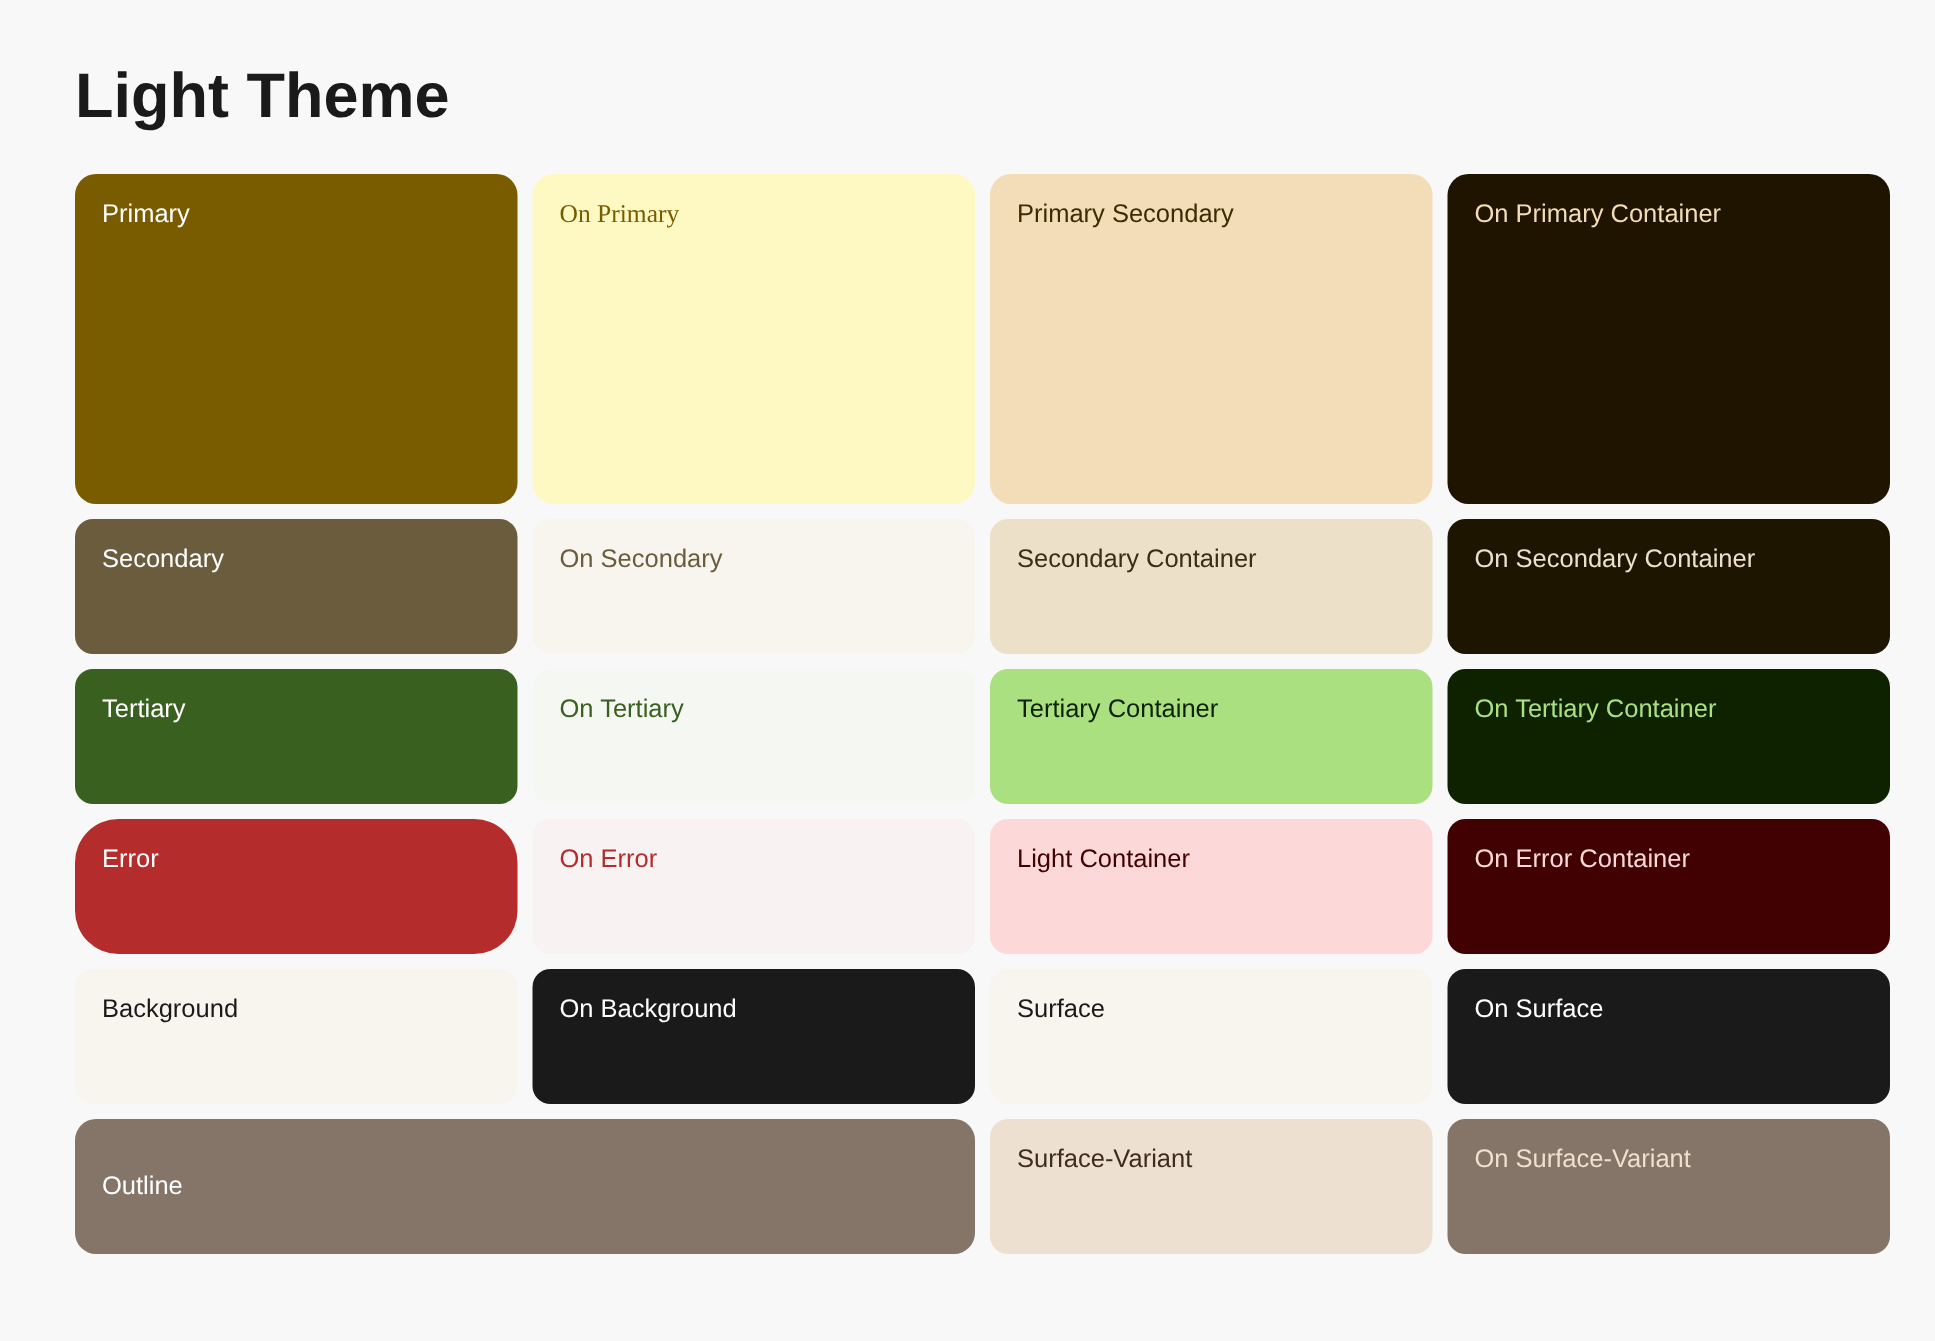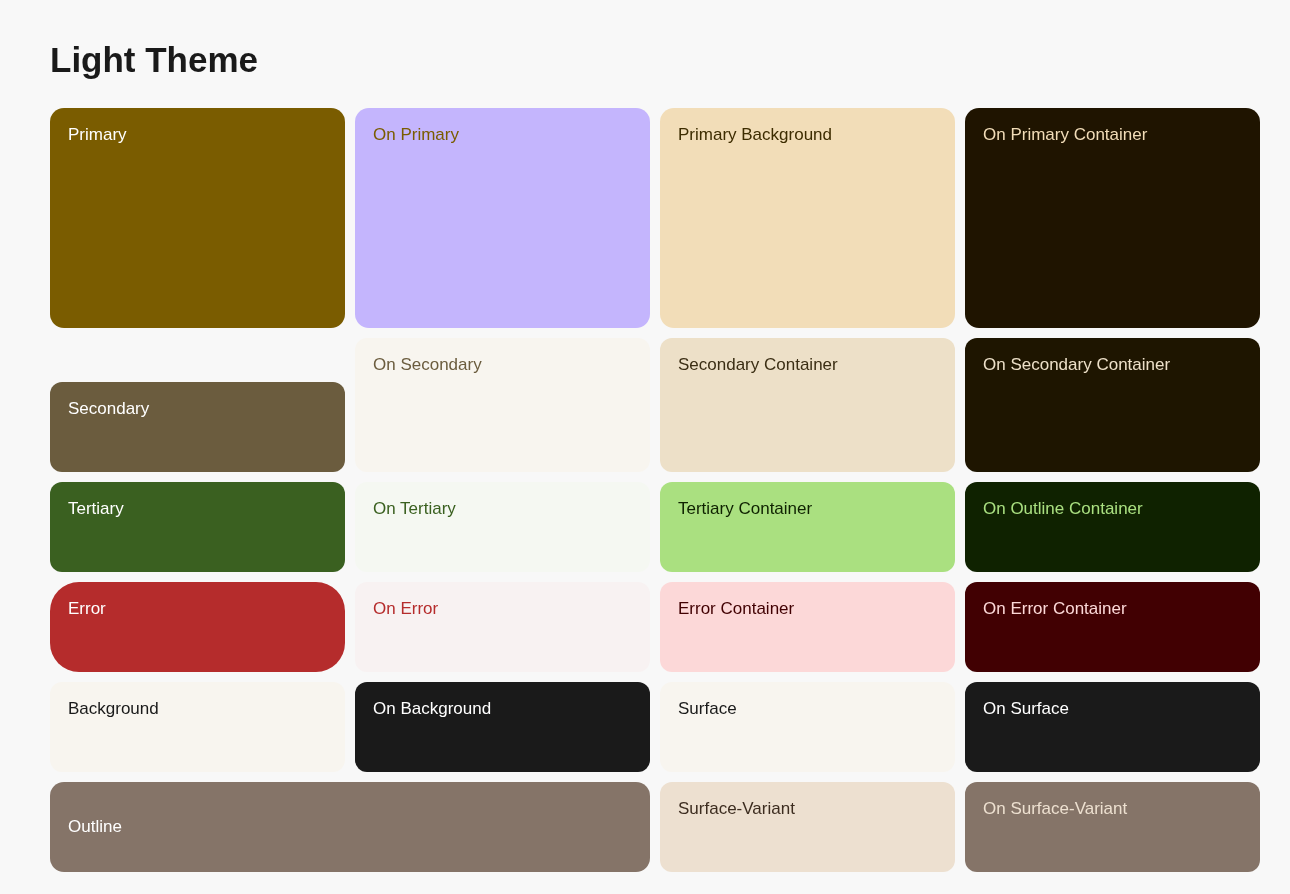--- a/index.html
+++ b/index.html
@@ -4,21 +4,21 @@
   <style>
     * { box-sizing: border-box; margin: 0; padding: 0; }
     body {
       background: #f8f8f8;
       font-family: 'Helvetica Neue', Arial, sans-serif;
       padding: 40px 50px;
       min-height: 894px;
       width: 1290px;
     }
     h1 {
-      font-size: 35px;
+      font-size: 42px;
       font-weight: 700;
       color: #1a1a1a;
       margin-bottom: 28px;
     }
     .color-grid {
       display: flex;
       flex-direction: column;
       gap: 10px;
     }
     .color-row {
@@ -50,42 +50,42 @@
       display: grid;
       grid-template-columns: 295px 295px 295px 295px;
     }
     .cell-primary {
       background: #7a5c00;
       color: #ffffff;
       min-height: 220px;
       border-radius: 14px;
     }
     .cell-on-primary {
-      background: #c4b5fd;
+      background: #fef9c3;
       color: #7a5c00;
       min-height: 220px;
       border-radius: 14px;
+      font-family: Liberation Serif, serif;
     }
     .cell-primary-container {
       background: #f2ddb8;
       color: #3d2c00;
       min-height: 220px;
       border-radius: 14px;
     }
     .cell-on-primary-container {
       background: #1f1400;
       color: #f2ddb8;
       min-height: 220px;
       border-radius: 14px;
     }
     
     .cell-secondary {
       background: #6b5c3e;
       color: #ffffff;
-      margin-top: 44px;
     }
     .cell-on-secondary {
       background: #f8f5ef;
       color: #6b5c3e;
     }
     .cell-secondary-container {
       background: #ede0c8;
       color: #3b2e14;
     }
     .cell-on-secondary-container {
@@ -168,21 +168,21 @@
 <div class="color-grid">
 
   <div class="color-row color-row-primary">
     <div class="color-cell cell-primary primary-tall">
       <span class="color-cell-label">Primary</span>
     </div>
     <div class="color-cell cell-on-primary primary-tall">
       <span class="color-cell-label">On Primary</span>
     </div>
     <div class="color-cell cell-primary-container primary-tall">
-      <span class="color-cell-label">Primary Background</span>
+      <span class="color-cell-label">Primary Secondary</span>
     </div>
     <div class="color-cell cell-on-primary-container primary-tall">
       <span class="color-cell-label">On Primary Container</span>
     </div>
   </div>
 
   <div class="color-row">
     <div class="color-cell cell-secondary">
       <span class="color-cell-label">Secondary</span>
     </div>
@@ -201,33 +201,33 @@
     <div class="color-cell cell-tertiary">
       <span class="color-cell-label">Tertiary</span>
     </div>
     <div class="color-cell cell-on-tertiary">
       <span class="color-cell-label">On Tertiary</span>
     </div>
     <div class="color-cell cell-tertiary-container">
       <span class="color-cell-label">Tertiary Container</span>
     </div>
     <div class="color-cell cell-on-tertiary-container">
-      <span class="color-cell-label">On Outline Container</span>
+      <span class="color-cell-label">On Tertiary Container</span>
     </div>
   </div>
 
   <div class="color-row">
     <div class="color-cell cell-error">
       <span class="color-cell-label">Error</span>
     </div>
     <div class="color-cell cell-on-error">
       <span class="color-cell-label">On Error</span>
     </div>
     <div class="color-cell cell-error-container">
-      <span class="color-cell-label">Error Container</span>
+      <span class="color-cell-label">Light Container</span>
     </div>
     <div class="color-cell cell-on-error-container">
       <span class="color-cell-label">On Error Container</span>
     </div>
   </div>
 
   <div class="color-row">
     <div class="color-cell cell-background">
       <span class="color-cell-label">Background</span>
     </div>

